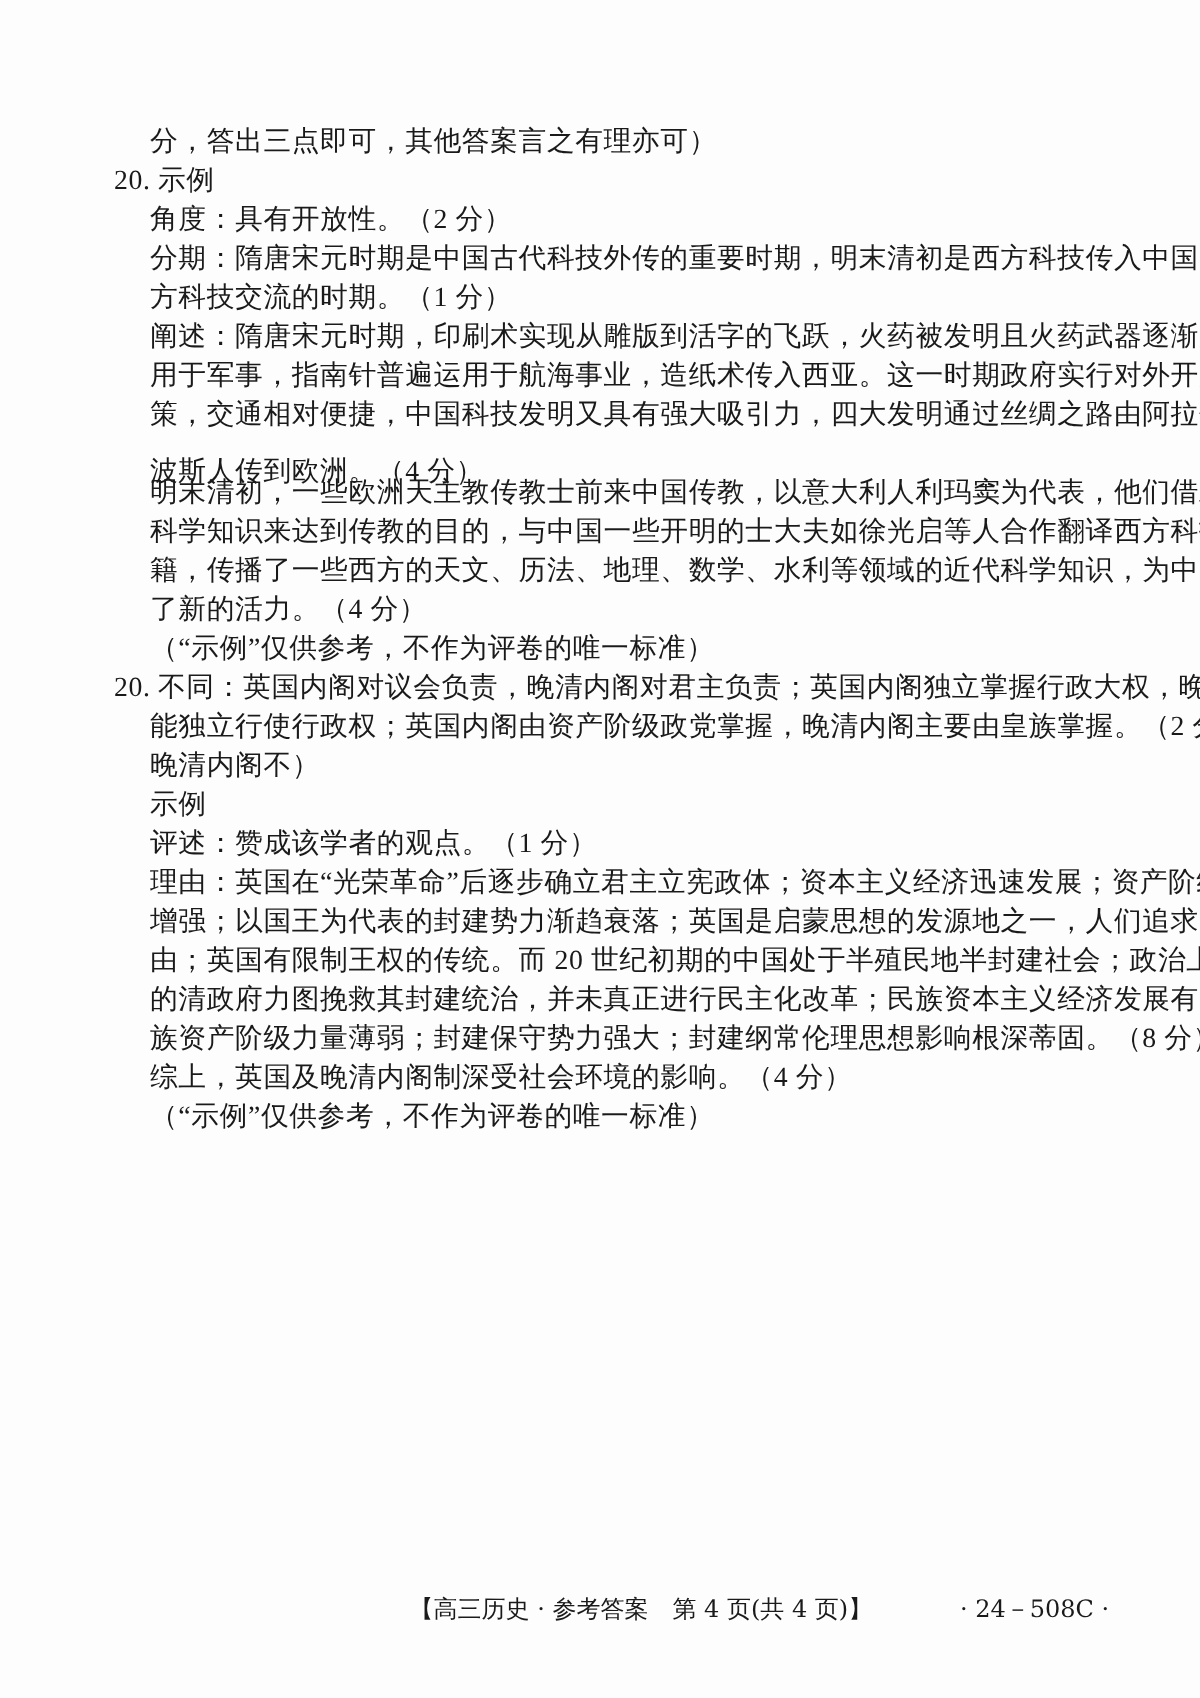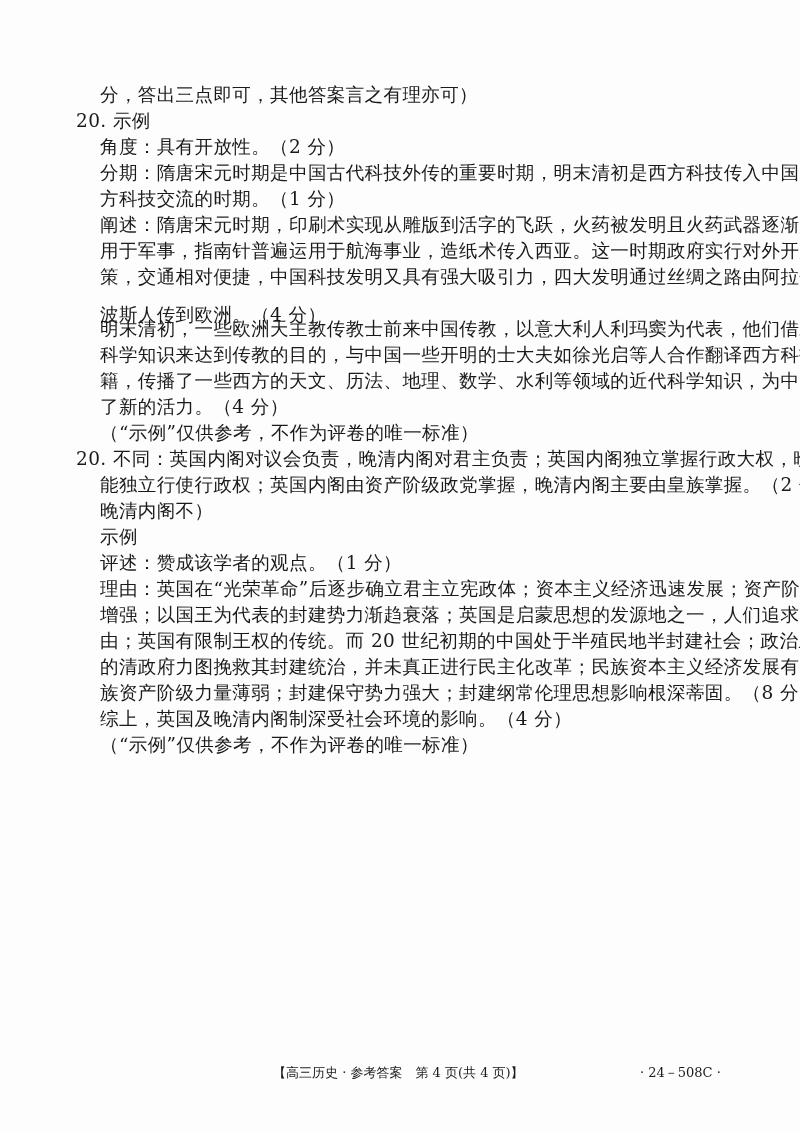--- a/index.html
+++ b/index.html
@@ -15,27 +15,28 @@
       position: absolute;
       left: 0; top: 82px;
       width: 800px;
     }
     .line {
       position: absolute;
       font-size: 18.5px;
       line-height: 26px;
       white-space: nowrap;
       letter-spacing: 0.4px;
+      font-family: Liberation Serif, serif;
     }
     .indent { left: 100px; }
     .num { left: 76px; }
     .footer {
       position: absolute;
       top: 1062px;
-      font-size: 13px;
+      font-size: 16px;
       line-height: 22px;
       white-space: nowrap;
     }
     .footer-left { left: 273px; }
     .footer-right { left: 640px; }
   </style>
 </head>
 <body>
 
 <div class="page-content">

